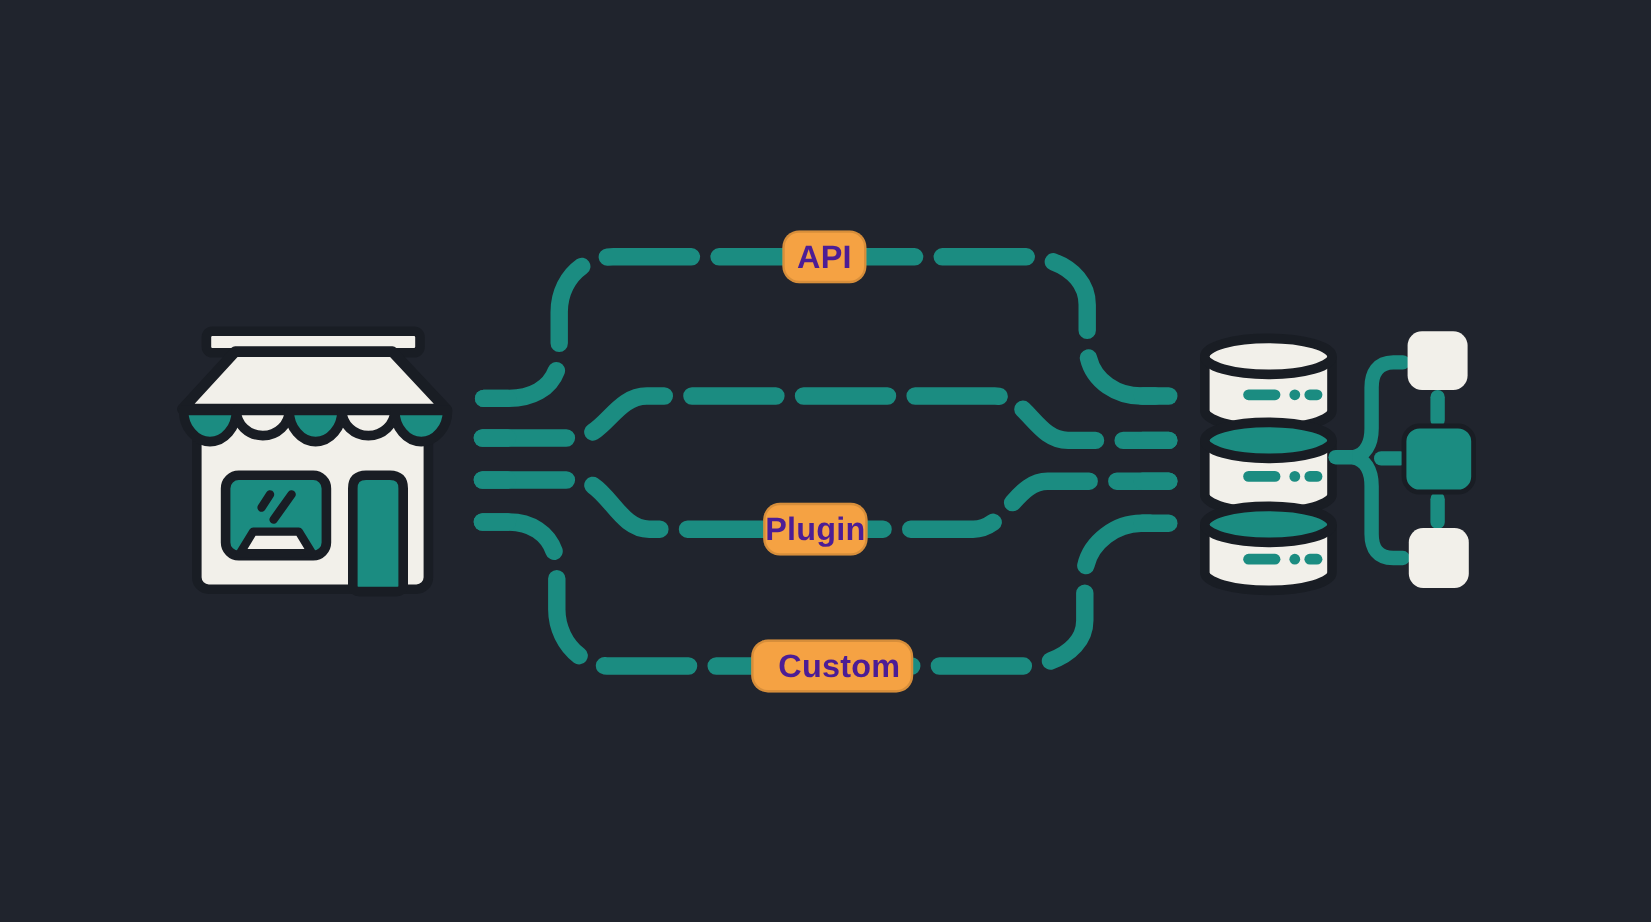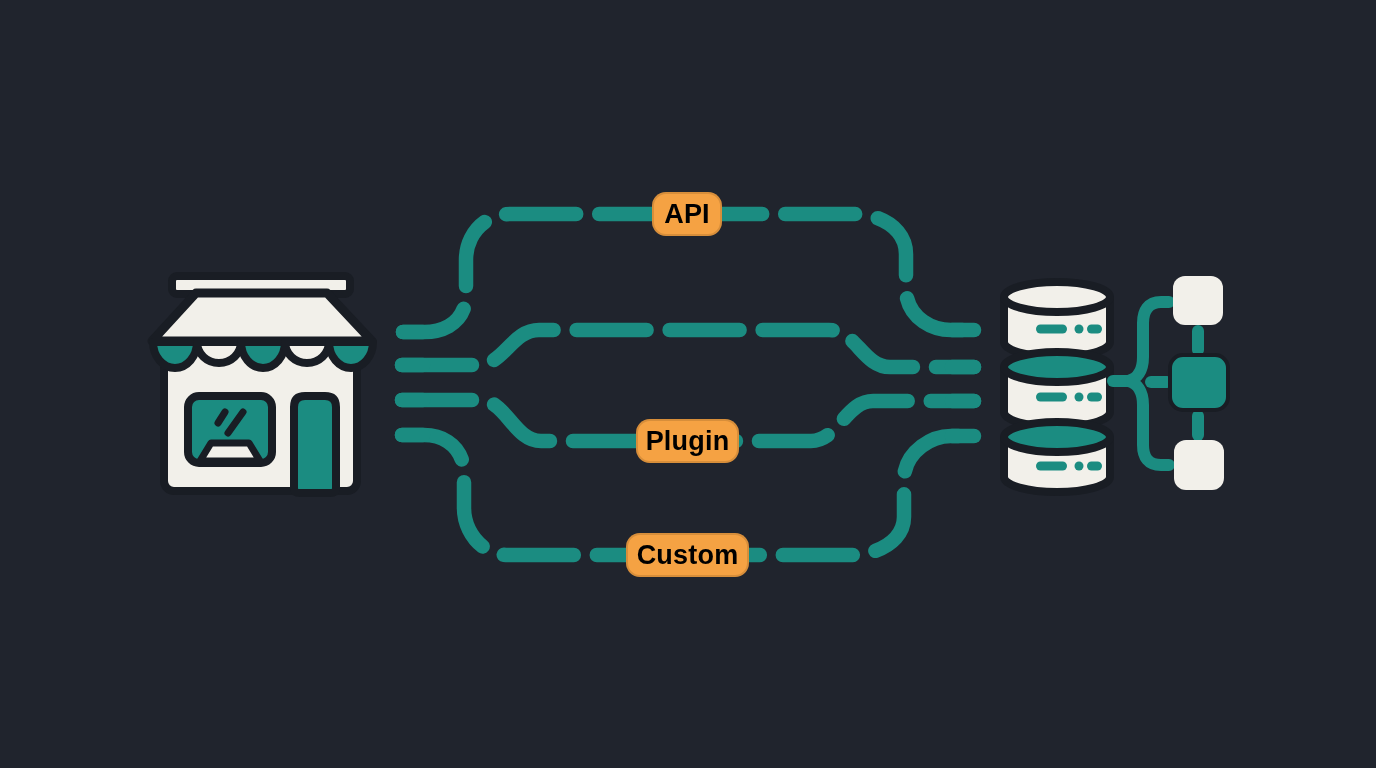--- a/index.html
+++ b/index.html
@@ -11,32 +11,32 @@
     overflow: hidden;
     font-family: "Liberation Sans", sans-serif;
   }
   .stage svg { position: absolute; left: 0; top: 0; }
   .pill {
     position: absolute;
     display: flex;
     align-items: center;
     justify-content: center;
     background: #f5a243;
-    color: #000000;
+    color: #4c1d95;
     font-weight: 700;
     font-size: 27px;
     letter-spacing: 0.2px;
     border-radius: 14px;
     box-shadow: 0 0 0 2px rgba(0,0,0,0.12) inset;
     user-select: none;
   }
   .pill-api        { left: 652px; top: 192px; width: 70px;  height: 44px; }
   .pill-middleware { left: 602px; top: 307px; width: 170px; height: 44px; }
-  .pill-plugin     { left: 636px; top: 419px; width: 103px; height: 44px; }
-  .pill-custom     { left: 626px; top: 533px; width: 123px; height: 44px; }
+  .pill-plugin     { left: 636px; top: 419px; width: 87px; height: 44px; }
+  .pill-custom     { left: 626px; top: 533px; width: 123px; height: 44px; padding-left: 12px; }
 </style>
 </head>
 <body>
 
 <div class="stage">
 
   <svg width="1376" height="768" viewBox="0 0 1376 768">
 
     <g fill="none" stroke="#1b8c81" stroke-width="14.5" stroke-linecap="round">
       <g stroke-dasharray="70 23">

